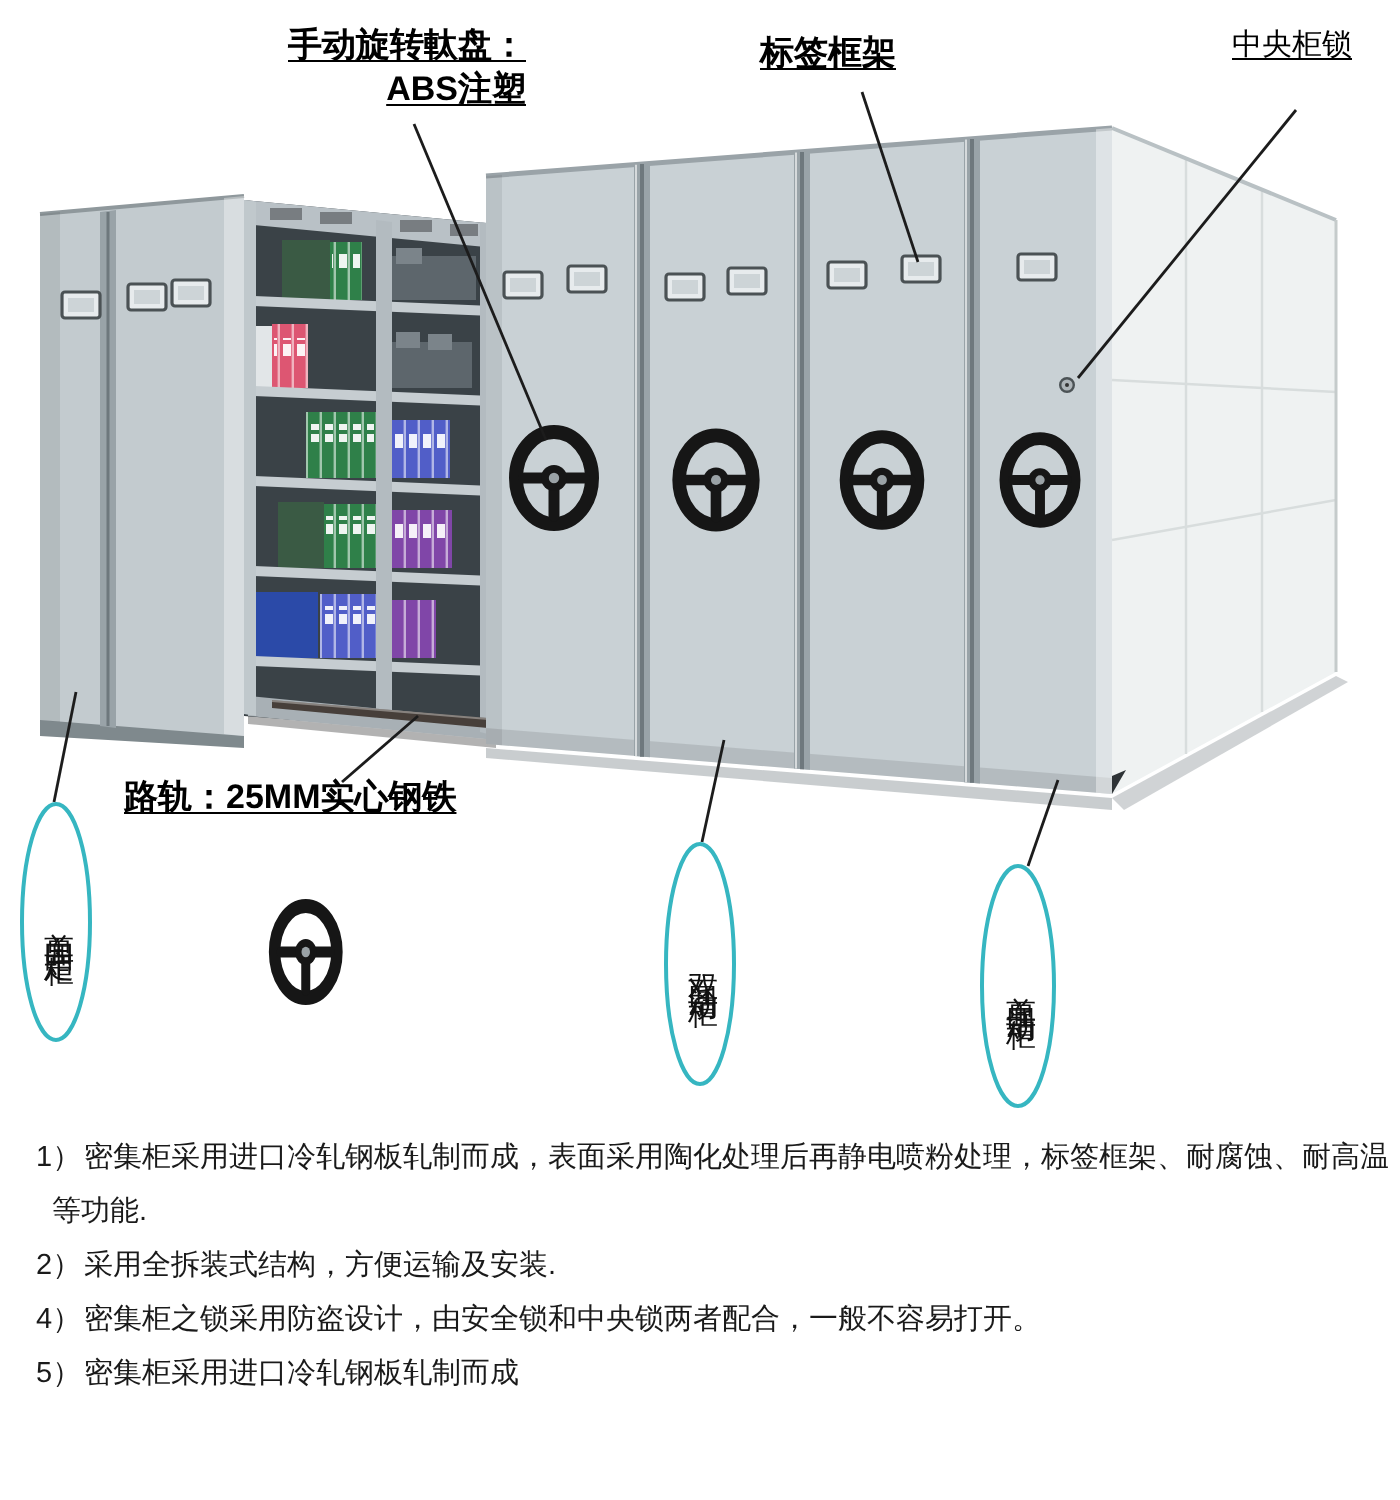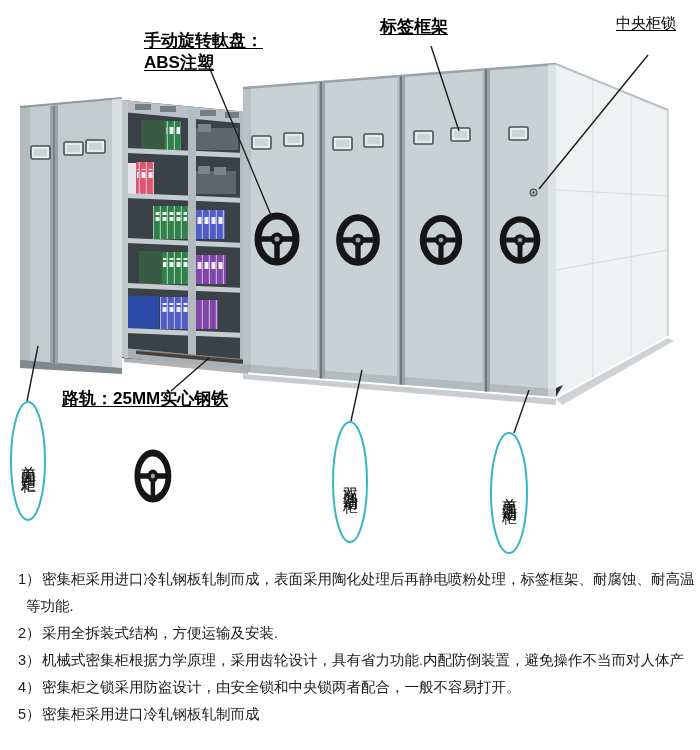--- a/index.html
+++ b/index.html
@@ -186,21 +186,21 @@
         <line x1="529" y1="390" x2="514" y2="433"></line>
       </g>
 
       <g fill="none" stroke-width="2" stroke="#36b6c1">
         <ellipse cx="28" cy="461" rx="17" ry="59"></ellipse>
         <ellipse cx="350" cy="482" rx="17" ry="60"></ellipse>
         <ellipse cx="509" cy="493" rx="18" ry="60"></ellipse>
       </g>
     </svg>
 
-    <div class="callout" style="left:144px;top:30px;">
+    <div class="callout" style="left:144px;top:12px;text-align:right;">
       <span class="u">手动旋转軚盘：</span><br>
       <span class="u">ABS注塑</span>
     </div>
     <div class="callout" style="left:380px;top:16px;">
       <span class="u">标签框架</span>
     </div>
     <div class="callout thin" style="left:616px;top:12px;text-decoration:underline;">
       <span class="u">中央柜锁</span>
     </div>
     <div class="callout" style="left:62px;top:388px;text-align:center;">
@@ -214,21 +214,20 @@
 
   <div class="notes">
     <div class="note-item">
       <div class="note-line"><span class="note-num">1）</span><span>密集柜采用进口冷轧钢板轧制而成，表面采用陶化处理后再静电喷粉处理，标签框架、耐腐蚀、耐高温</span></div>
       <div class="note-line cont">等功能.</div>
     </div>
     <div class="note-item">
       <div class="note-line"><span class="note-num">2）</span><span>采用全拆装式结构，方便运输及安装.</span></div>
     </div>
     <div class="note-item">
-      <div class="note-line"><span class="note-num">3）</span><span>机械式密集柜根据力学原理，采用齿轮设计，具有省力功能.内配防倒装置，避免操作不当而对人体产</span></div>
     </div>
     <div class="note-item">
       <div class="note-line"><span class="note-num">4）</span><span>密集柜之锁采用防盗设计，由安全锁和中央锁两者配合，一般不容易打开。</span></div>
     </div>
     <div class="note-item">
       <div class="note-line"><span class="note-num">5）</span><span>密集柜采用进口冷轧钢板轧制而成</span></div>
     </div>
   </div>
 </div>
 

